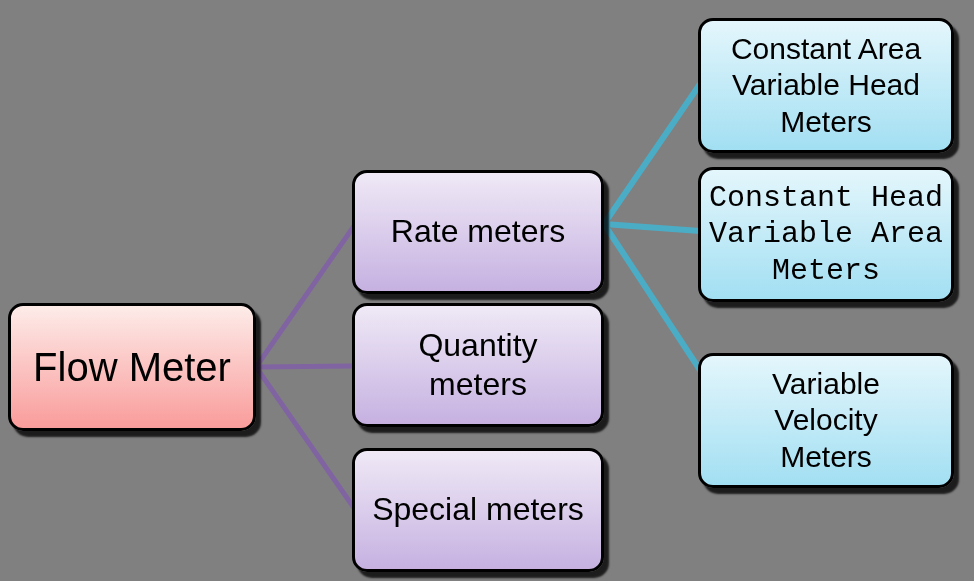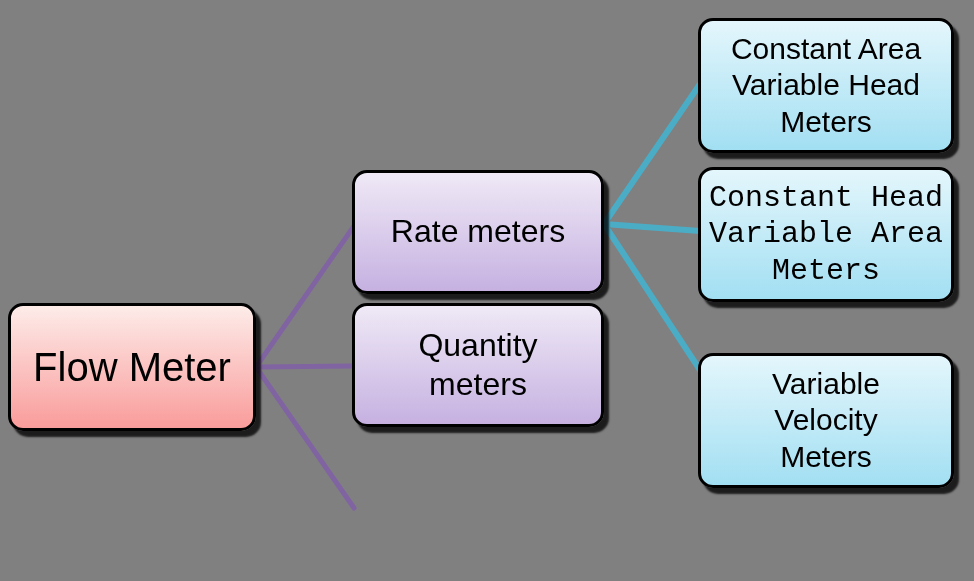--- a/index.html
+++ b/index.html
@@ -85,20 +85,23 @@
     <span class="label">Flow Meter</span>
   </div>
 
   <div class="node lvl2 lvl2-0">
     <span class="label">Rate meters</span>
   </div>
   <div class="node lvl2 lvl2-1">
     <span class="label">Quantity
 meters</span>
   </div>
+  <div class="node lvl2 lvl2-2">
+    <span class="label">Special meters</span>
+  </div>
 
   <div class="node lvl3 lvl3-0">
     <span class="label">Constant Area
 Variable Head
 Meters</span>
   </div>
   <div class="node lvl3 lvl3-1">
     <span class="label">Constant Head
 Variable Area
 Meters</span>

